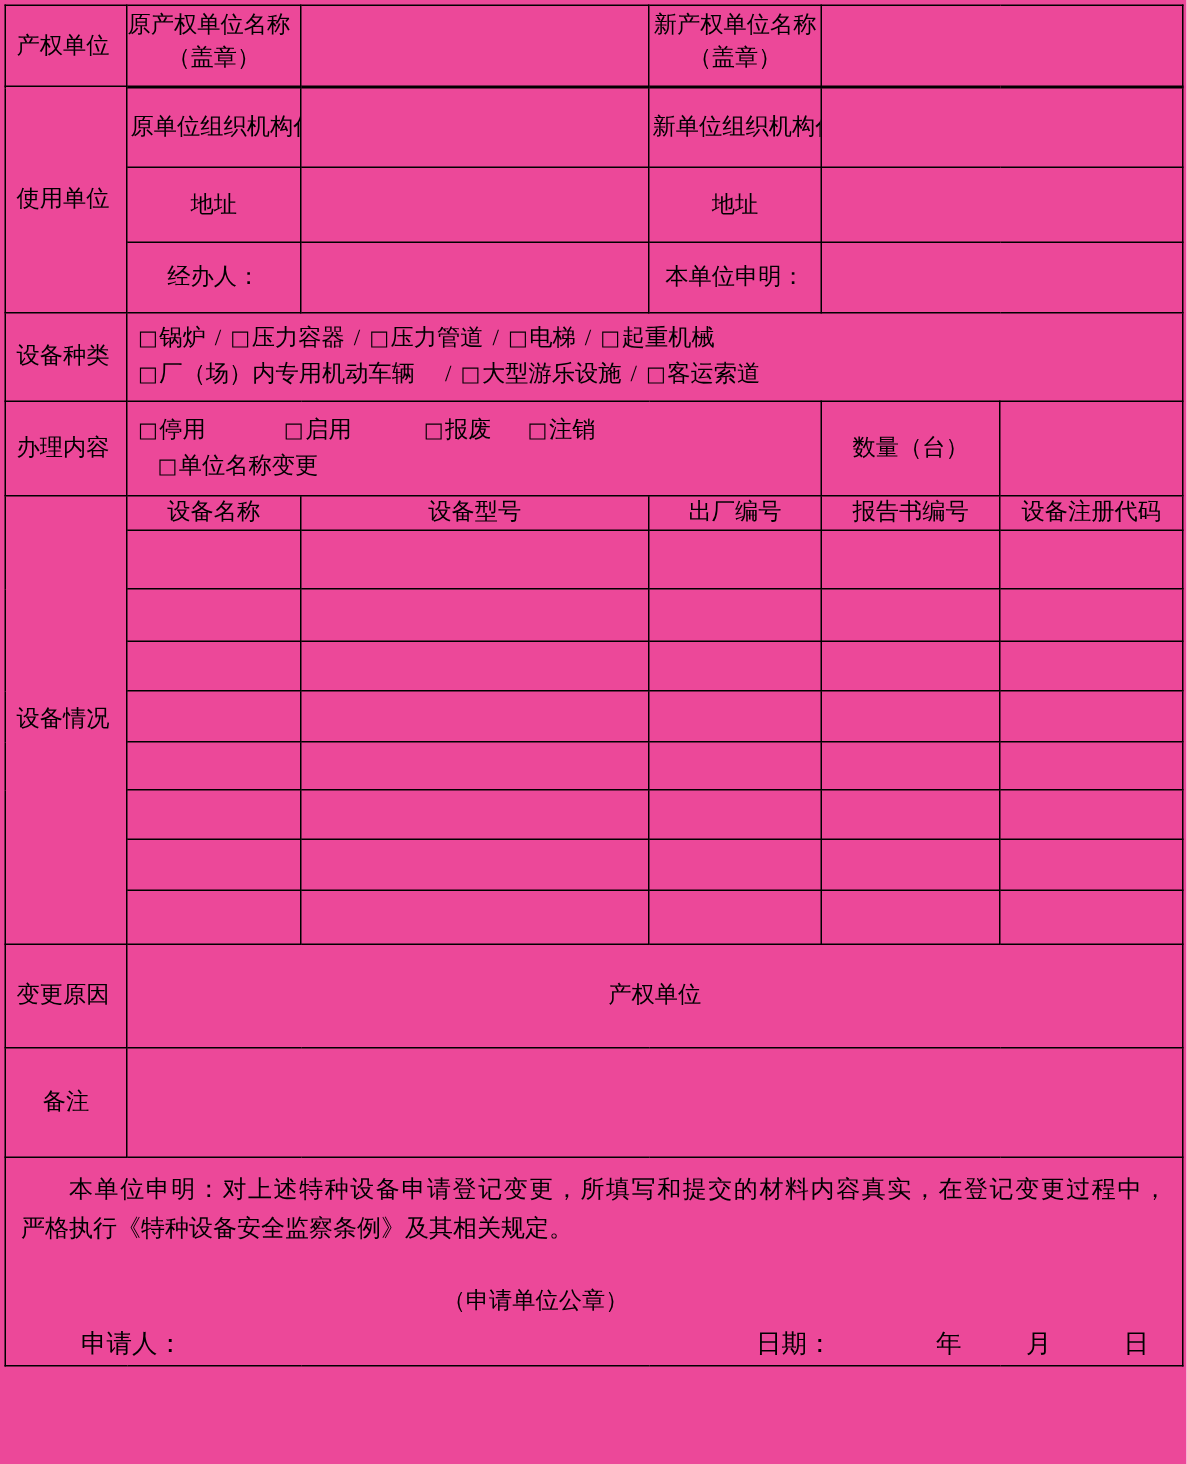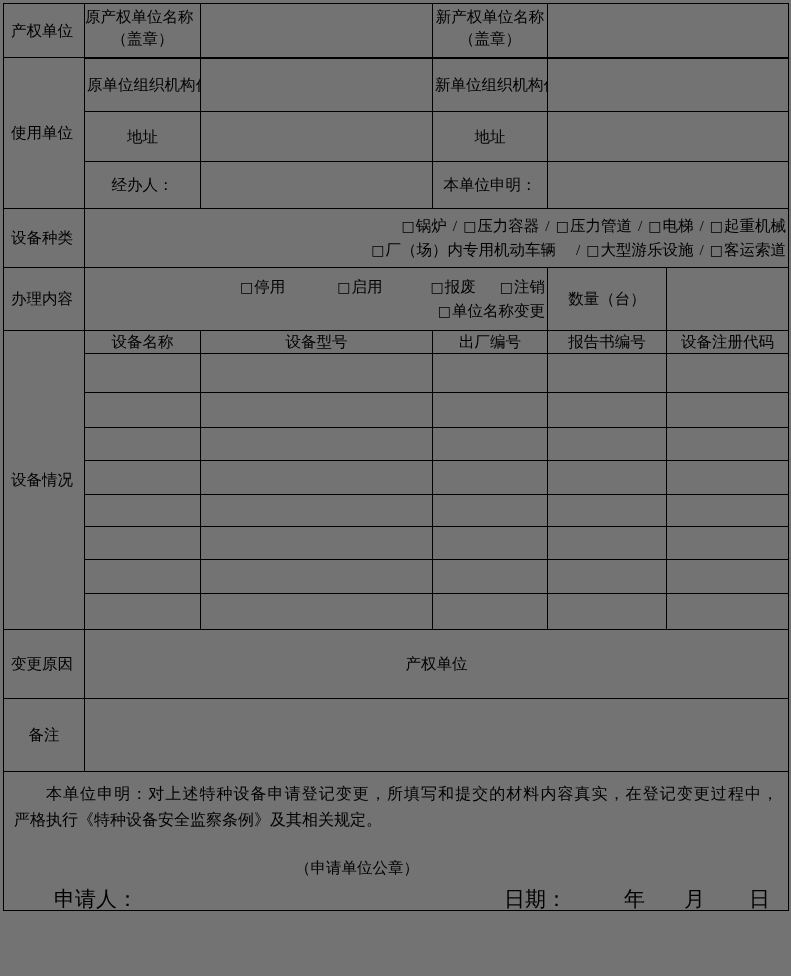--- a/index.html
+++ b/index.html
@@ -9,21 +9,21 @@
   }
   body {
     font-family: "Liberation Serif", "DejaVu Serif", serif;
     color: #000000;
     -webkit-font-smoothing: none;
   }
   #page {
     position: relative;
     width: 791px;
     height: 976px;
-    background: #737373;
+    background: #ec4899;
     overflow: hidden;
     box-sizing: border-box;
   }
 
   table.form {
     border-collapse: collapse;
     table-layout: fixed;
     width: 785px;
     margin: 3px 0 0 3px;
     font-size: 15.5px;
@@ -32,21 +32,21 @@
   table.form td {
     border: 1.6px solid #000000;
     padding: 0 2px;
     vertical-align: middle;
     overflow: hidden;
     word-break: keep-all;
   }
 
   
   .c  { text-align: center; }
-  .l  { text-align: right; margin-top: 10px; }
+  .l  { text-align: left; margin-top: 10px; }
   .pad-l { padding-left: 7px !important; }
   .rowlabel { text-align: left; padding-left: 7px !important; }
 
   
   .clip {
     position: relative;
     padding: 0 !important;
   }
   .clip .clipinner {
     position: absolute;
@@ -90,21 +90,21 @@
     text-justify: inter-ideograph;
   }
   .sealline {
     margin-top: 22px;
     text-align: center;
     padding-right: 78px;
     font-size: 15.5px;
   }
   .signline {
     margin-top: 2px;
-    font-size: 21px;
+    font-size: 17px;
     white-space: nowrap;
     position: relative;
     height: 24px;
   }
   .signline .applicant { position: absolute; left: 40px; top: 0; }
   .signline .datelabel { position: absolute; left: 490px; top: 0; }
   .signline .yy { position: absolute; left: 610px; top: 0; }
   .signline .mm { position: absolute; left: 670px; top: 0; }
   .signline .dd { position: absolute; left: 735px; top: 0; }
 </style>

